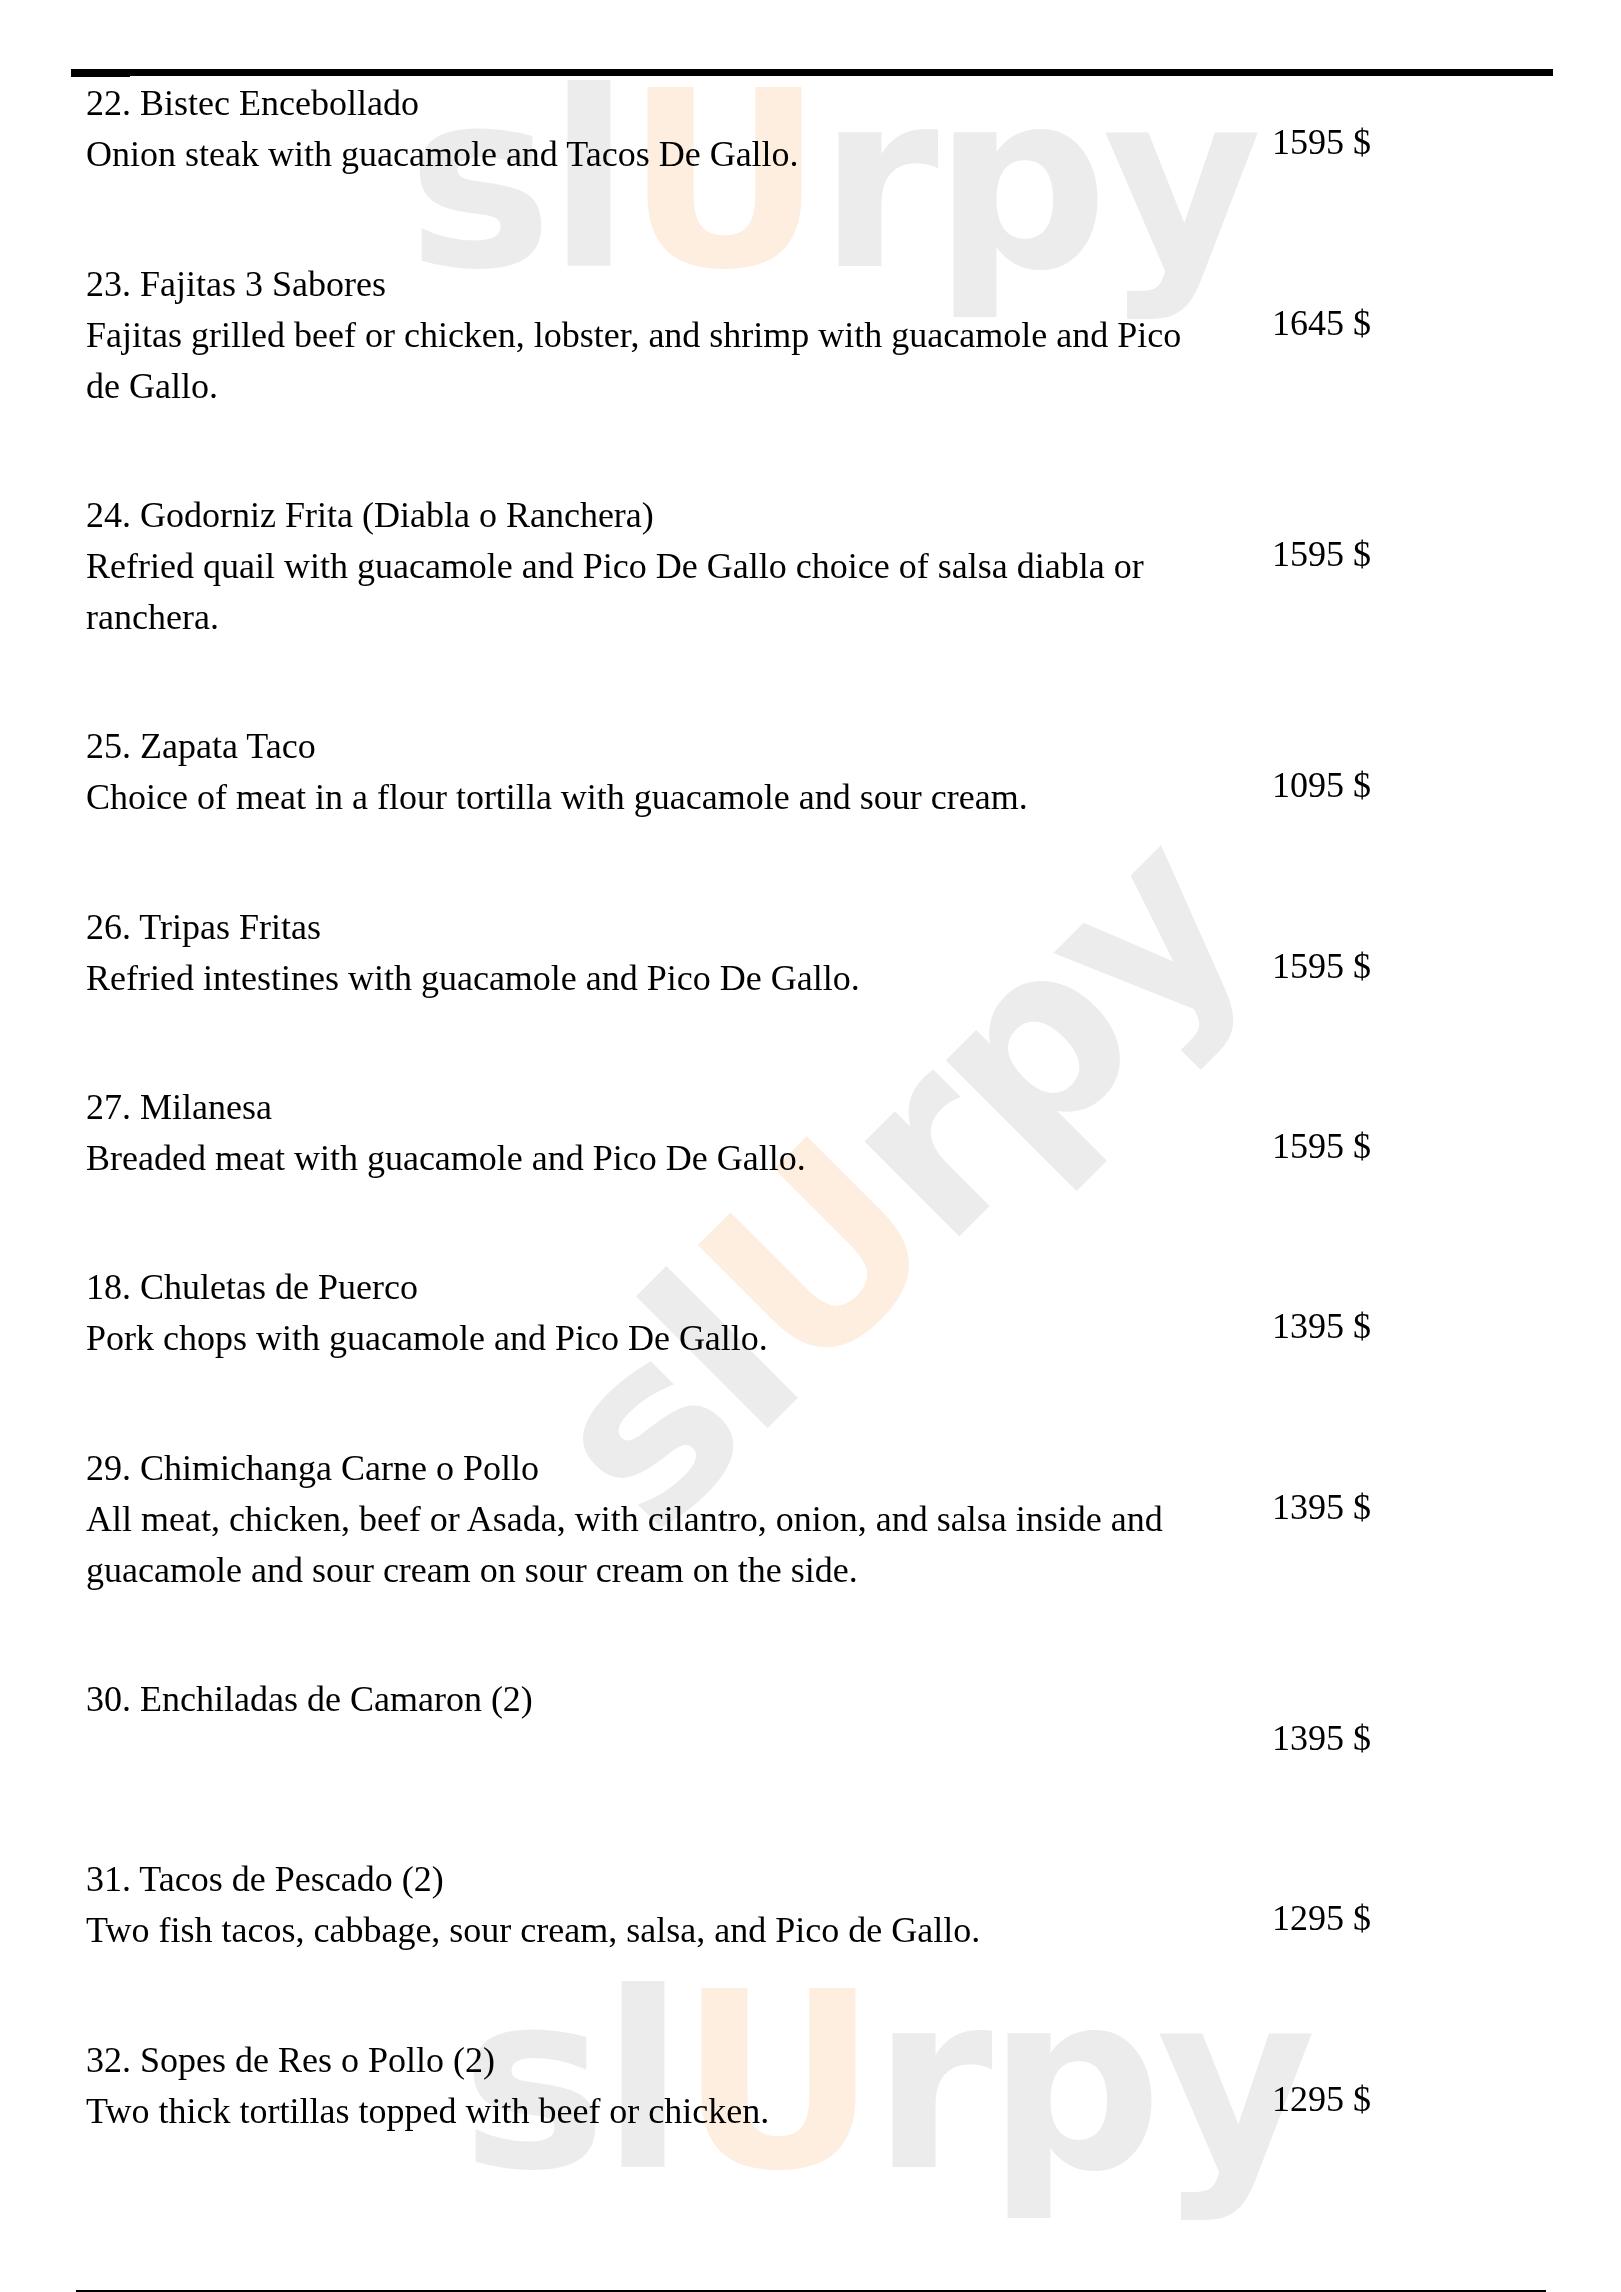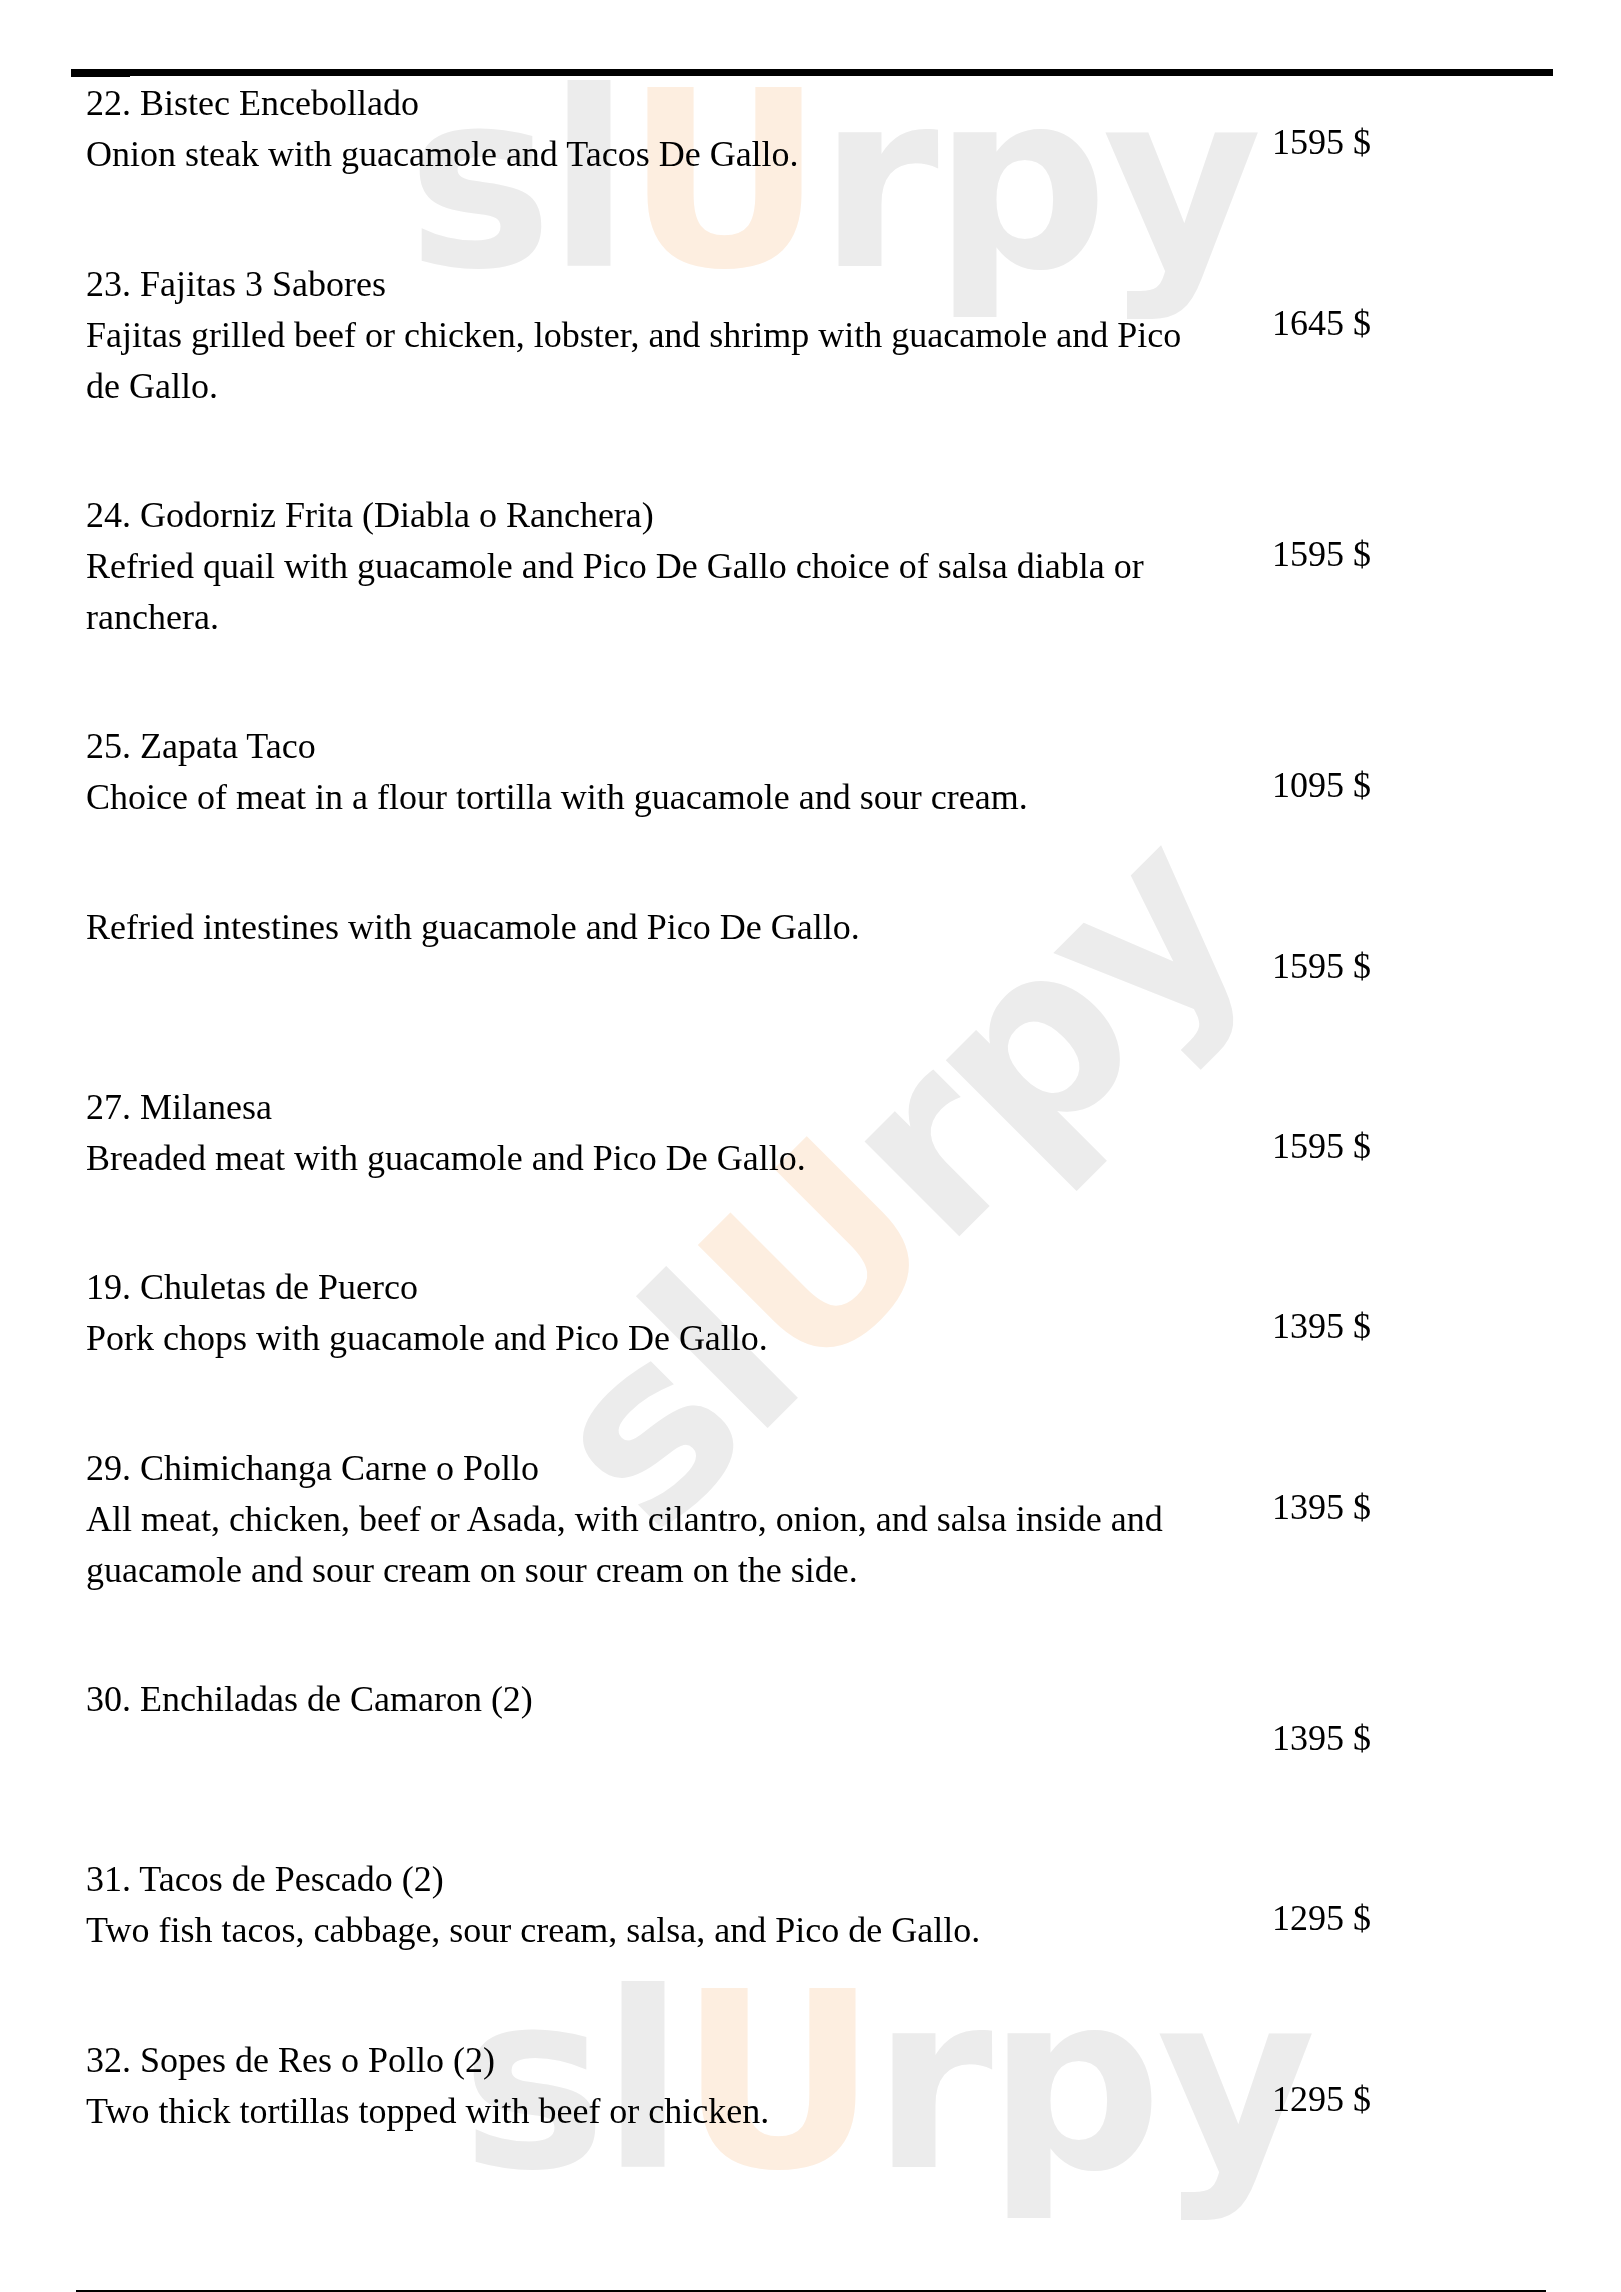--- a/index.html
+++ b/index.html
@@ -44,30 +44,31 @@
   <span class="title">24. Godorniz Frita (Diabla o Ranchera)</span>
   <span class="desc">Refried quail with guacamole and Pico De Gallo choice of salsa diabla or ranchera.</span>
   <span class="price">1595 $</span>
 </div>
 <div class="item" style="top:721px">
   <span class="title">25. Zapata Taco</span>
   <span class="desc">Choice of meat in a flour tortilla with guacamole and sour cream.</span>
   <span class="price">1095 $</span>
 </div>
 <div class="item" style="top:902px">
+  <span class="title">26. Tripas Fritas</span>
   <span class="desc">Refried intestines with guacamole and Pico De Gallo.</span>
   <span class="price">1595 $</span>
 </div>
 <div class="item" style="top:1082px">
   <span class="title">27. Milanesa</span>
   <span class="desc">Breaded meat with guacamole and Pico De Gallo.</span>
   <span class="price">1595 $</span>
 </div>
 <div class="item" style="top:1262px">
-  <span class="title">19. Chuletas de Puerco</span>
+  <span class="title">18. Chuletas de Puerco</span>
   <span class="desc">Pork chops with guacamole and Pico De Gallo.</span>
   <span class="price">1395 $</span>
 </div>
 <div class="item" style="top:1443px; width:1108px">
   <span class="title">29. Chimichanga Carne o Pollo</span>
   <span class="desc">All meat, chicken, beef or Asada, with cilantro, onion, and salsa inside and guacamole and sour cream on sour cream on the side.</span>
   <span class="price">1395 $</span>
 </div>
 <div class="item" style="top:1674px">
   <span class="title">30. Enchiladas de Camaron (2)</span>

